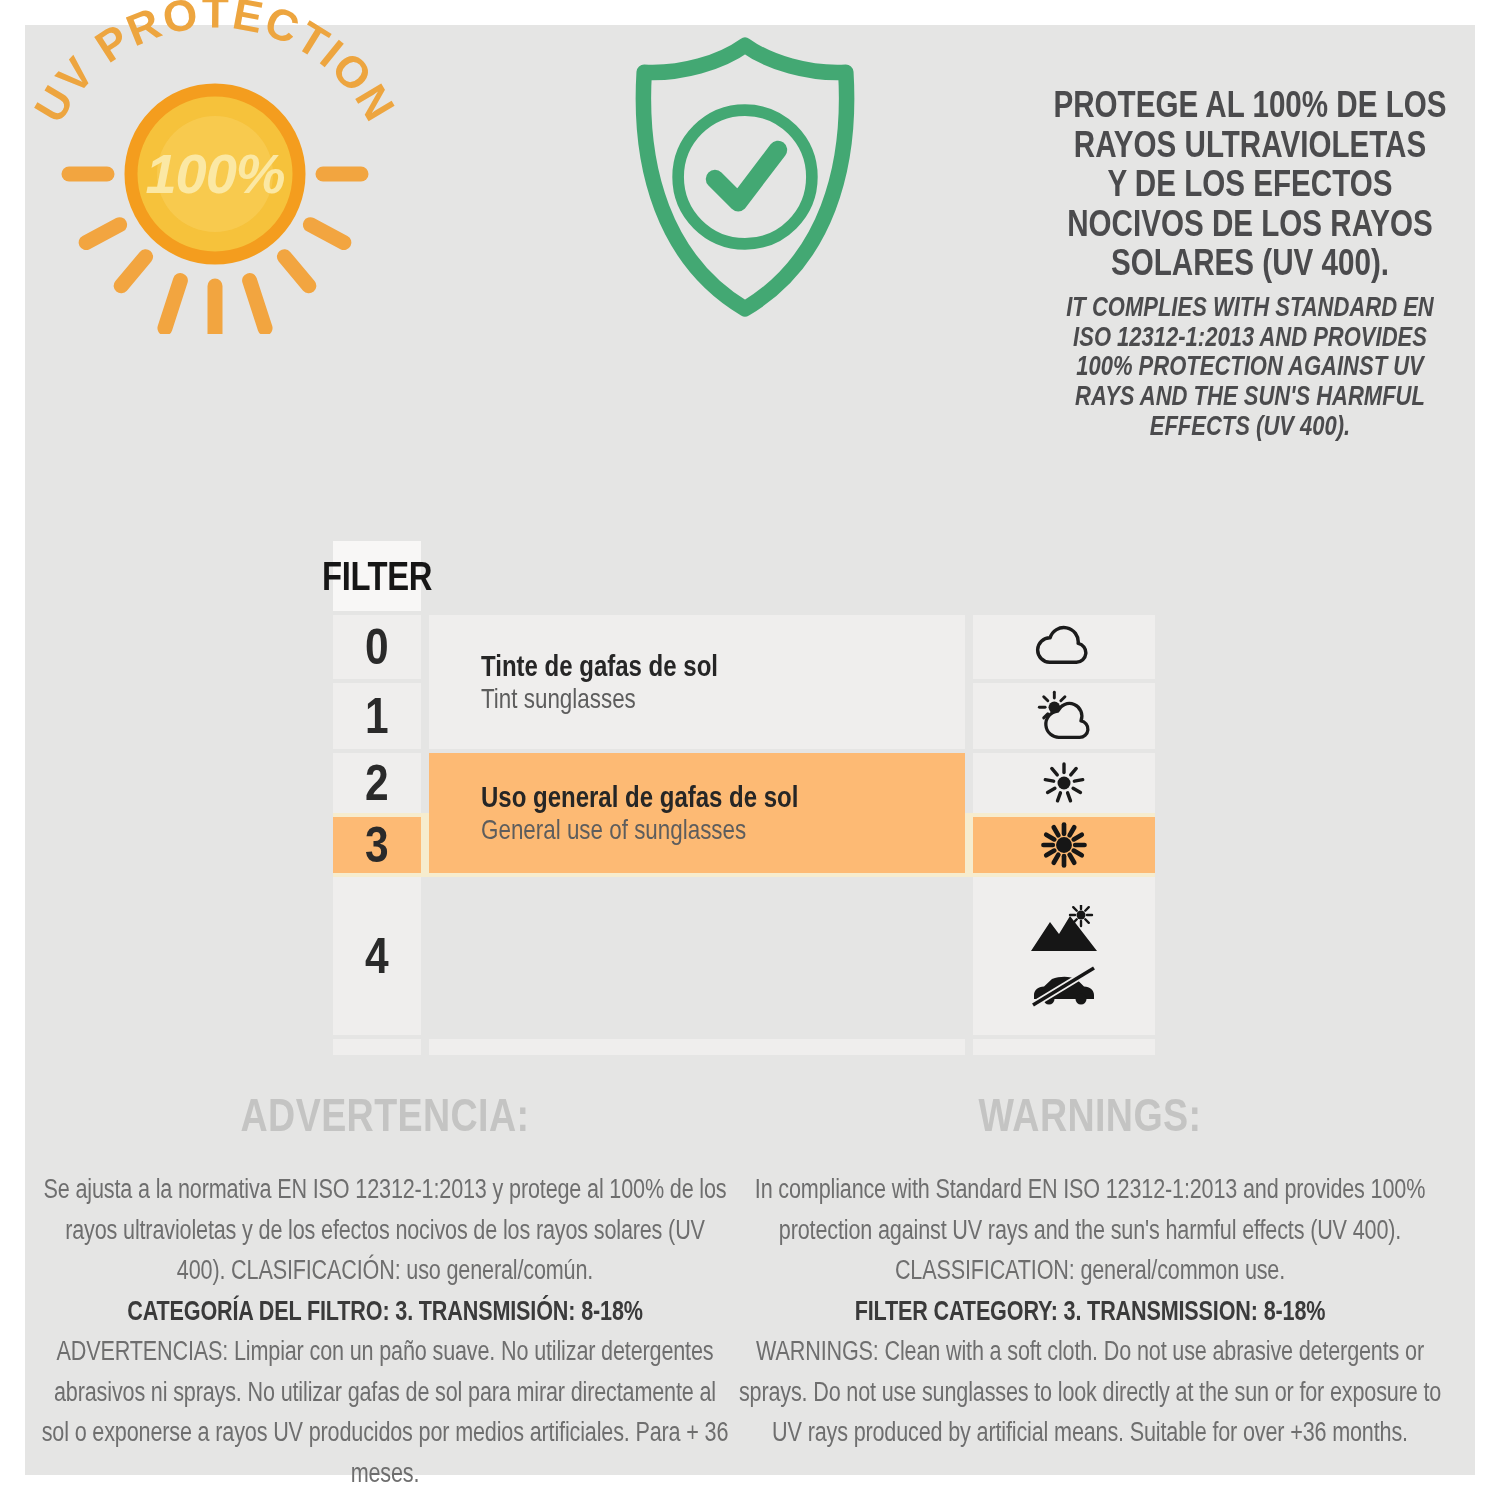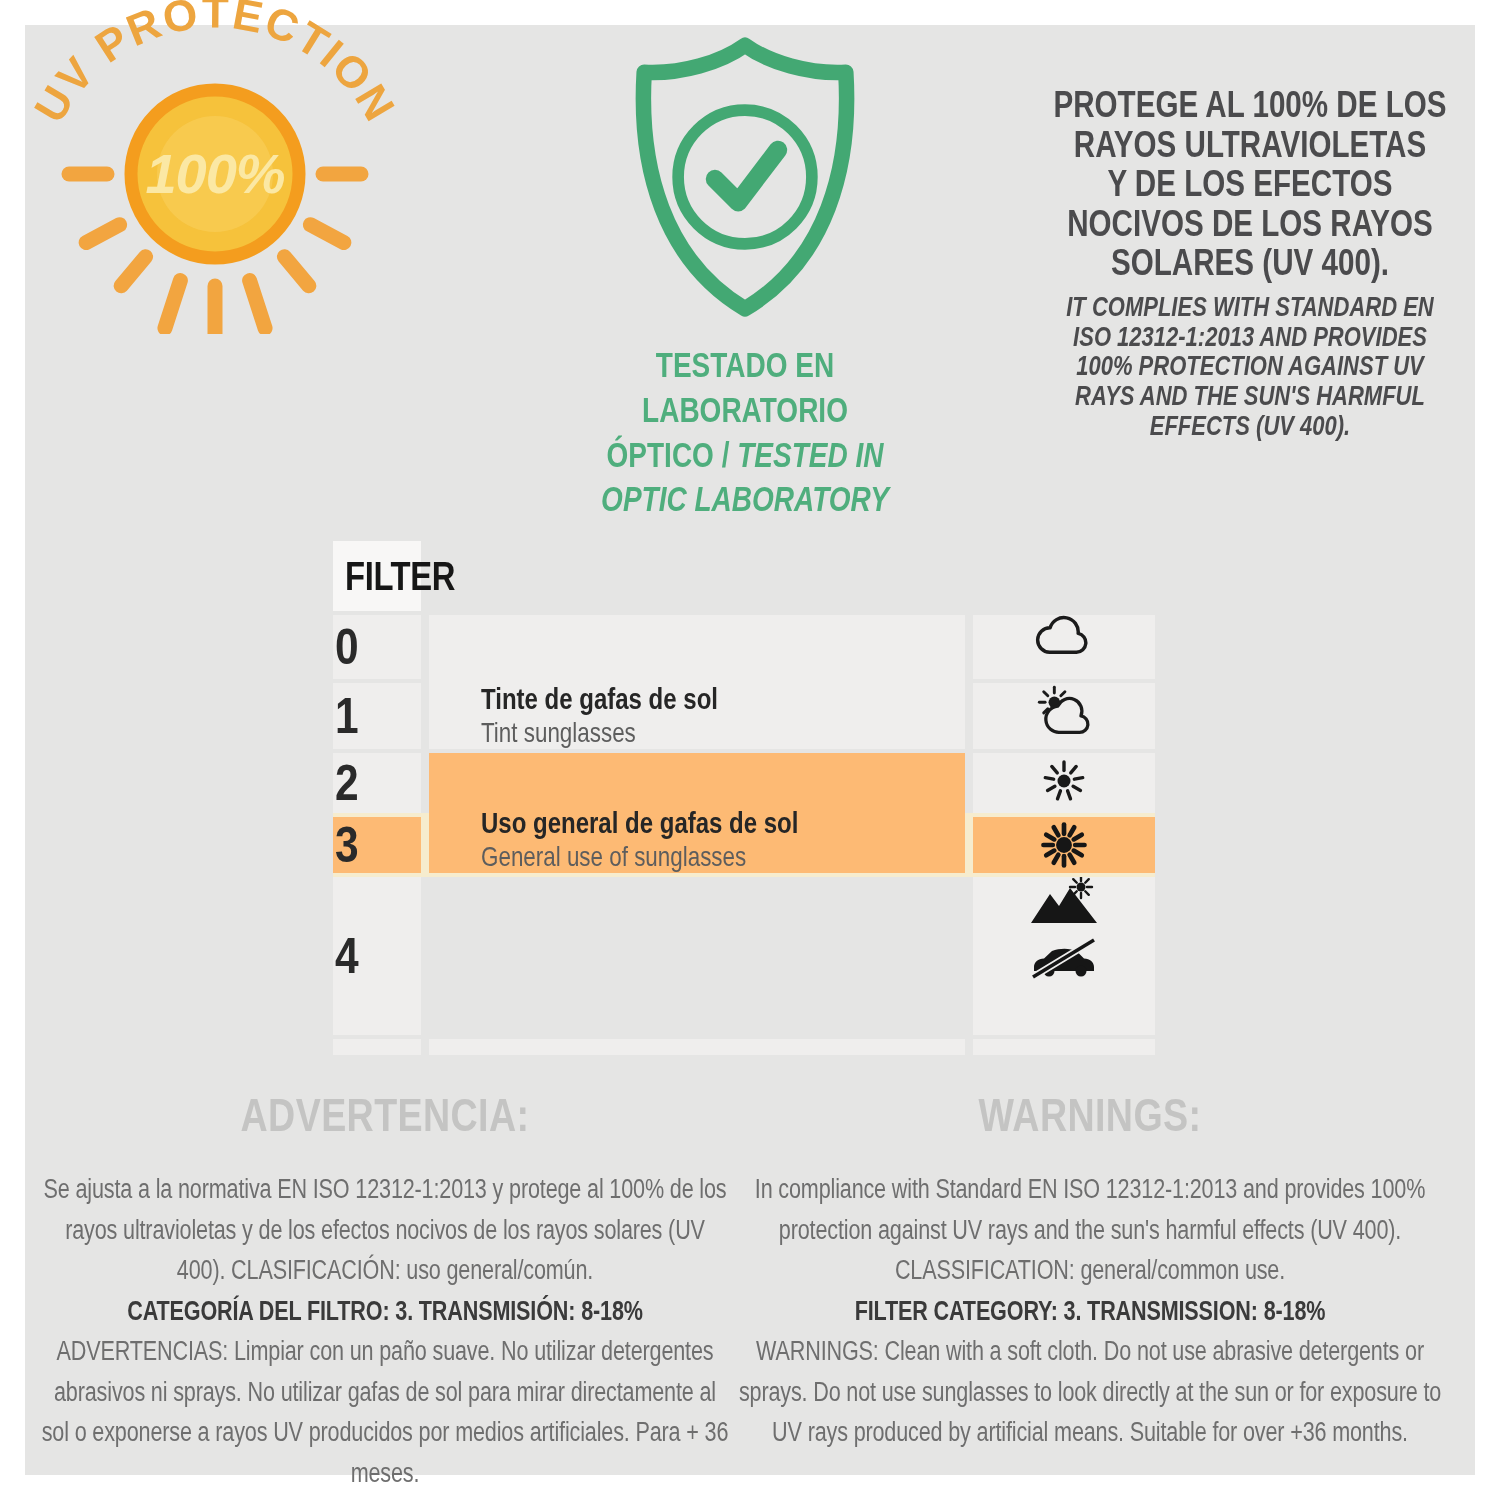--- a/index.html
+++ b/index.html
@@ -36,26 +36,26 @@
 
   
   .ftable { position:absolute; left:308px; top:516px; width:822px; height:514px; }
   .ftable .band { position:absolute; left:0; top:272px; width:822px; height:64px; background:#f6ecce; }
   .ftable .grid {
     position:relative; display:grid;
     grid-template-columns:88px 536px 182px;
     grid-template-rows:70px 64px 66px 60px 56px 158px 16px;
     column-gap:8px; row-gap:4px;
   }
-  .cell { background:#efeeed; display:flex; align-items:center; justify-content:flex-start; }
+  .cell { background:#efeeed; display:flex; align-items:center; justify-content:center; }
   .cell.hd { background:#f8f7f6; }
   .cell.hd span { font-size:40px; font-weight:bold; color:#161616; letter-spacing:-0.5px; transform:scaleX(0.82); }
   .cell.num span { font-size:50px; font-weight:bold; color:#2a2a2a; transform:scaleX(0.85); }
   .cell.cream { background:#fdba74; }
-  .cell.desc { flex-direction:column; align-items:flex-start; justify-content:flex-end; padding-left:52px; }
+  .cell.desc { flex-direction:column; align-items:flex-start; justify-content:center; padding-left:52px; }
   .cell.desc .dwrap { width:585px; transform:scaleX(0.8); transform-origin:left center; }
   .cell.desc .es { font-size:30px; font-weight:bold; color:#262626; line-height:1.15; }
   .cell.desc .en { font-size:28px; color:#5d5d5d; line-height:1.15; }
   .cell.desc.special .en { font-size:26.5px; color:#656565; }
   .cell.sym { flex-direction:column; gap:10px; }
   .cell.sym svg { display:block; }
 
   
   .warn { position:absolute; top:1062px; text-align:center; }
   .warn-es { left:-70px; width:860px; }
@@ -145,27 +145,20 @@
         <text class="sun-pct" x="205" y="204" text-anchor="middle">100%</text>
       </svg>
     </section>
 
     <section class="lab-badge">
       <svg class="shield" width="252" height="300" viewBox="0 0 260 300">
         <path d="M130 14 C155 32 196 44 234 42 C240 140 214 236 130 286 C46 236 20 140 26 42 C64 44 105 32 130 14 Z" fill="none" stroke="#43a873" stroke-width="16" stroke-linejoin="round"></path>
         <circle cx="130" cy="150" r="69" fill="none" stroke="#43a873" stroke-width="12"></circle>
         <path d="M99 152 L123 176 L164 122" fill="none" stroke="#43a873" stroke-width="19" stroke-linecap="round" stroke-linejoin="round"></path>
       </svg>
-      <div class="lab-caption">
-        <div class="inner cx">
-          <div>TESTADO EN LABORATORIO</div>
-          <div><span>ÓPTICO /</span> <span class="it">TESTED IN</span></div>
-          <div class="it">OPTIC LABORATORY</div>
-        </div>
-      </div>
     </section>
 
     <section class="protect">
       <div class="cx">
         <div class="pes">
           <div>PROTEGE AL 100% DE LOS</div>
           <div>RAYOS ULTRAVIOLETAS</div>
           <div>Y DE LOS EFECTOS</div>
           <div>NOCIVOS DE LOS RAYOS</div>
           <div>SOLARES (UV 400).</div>

